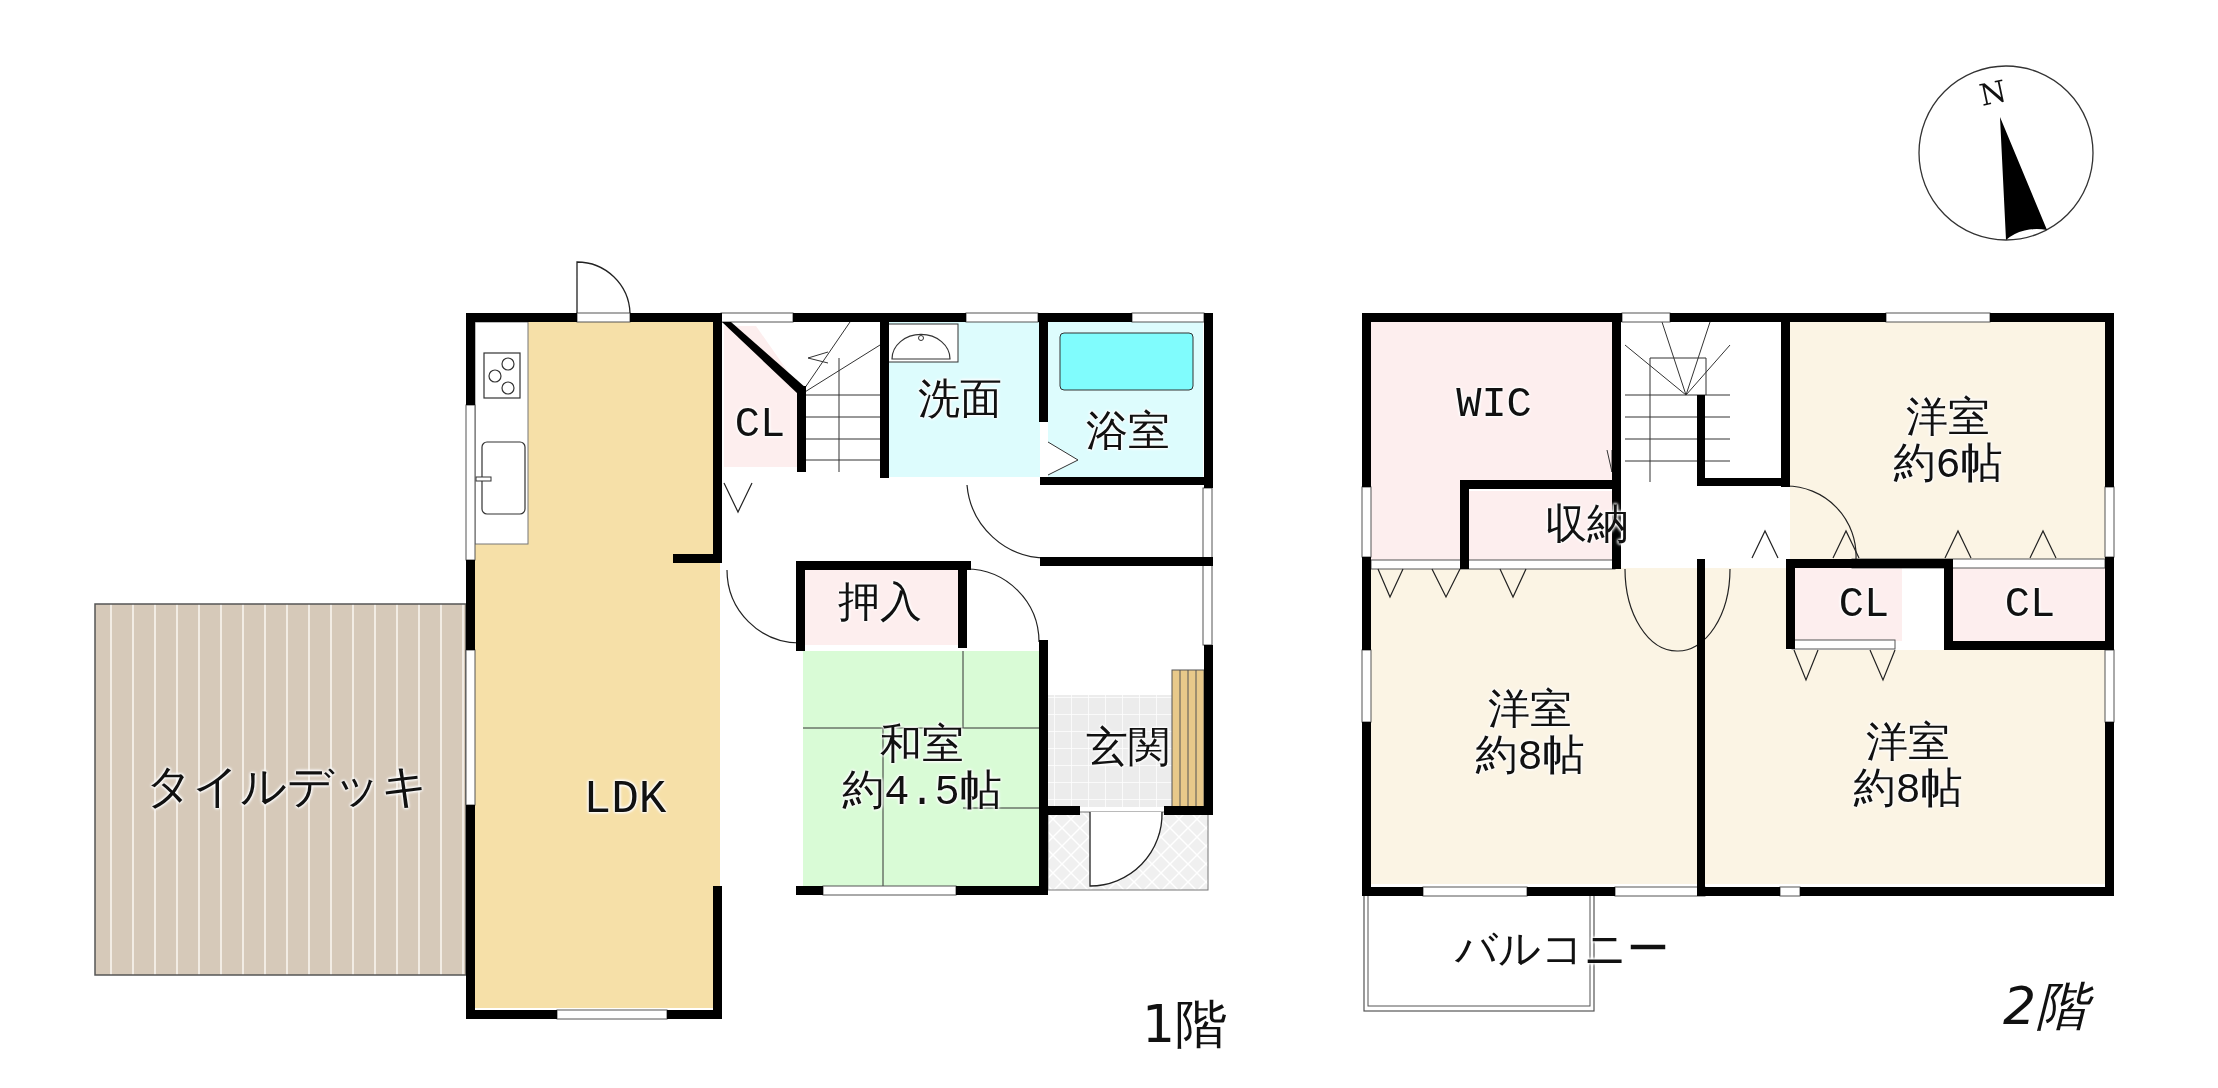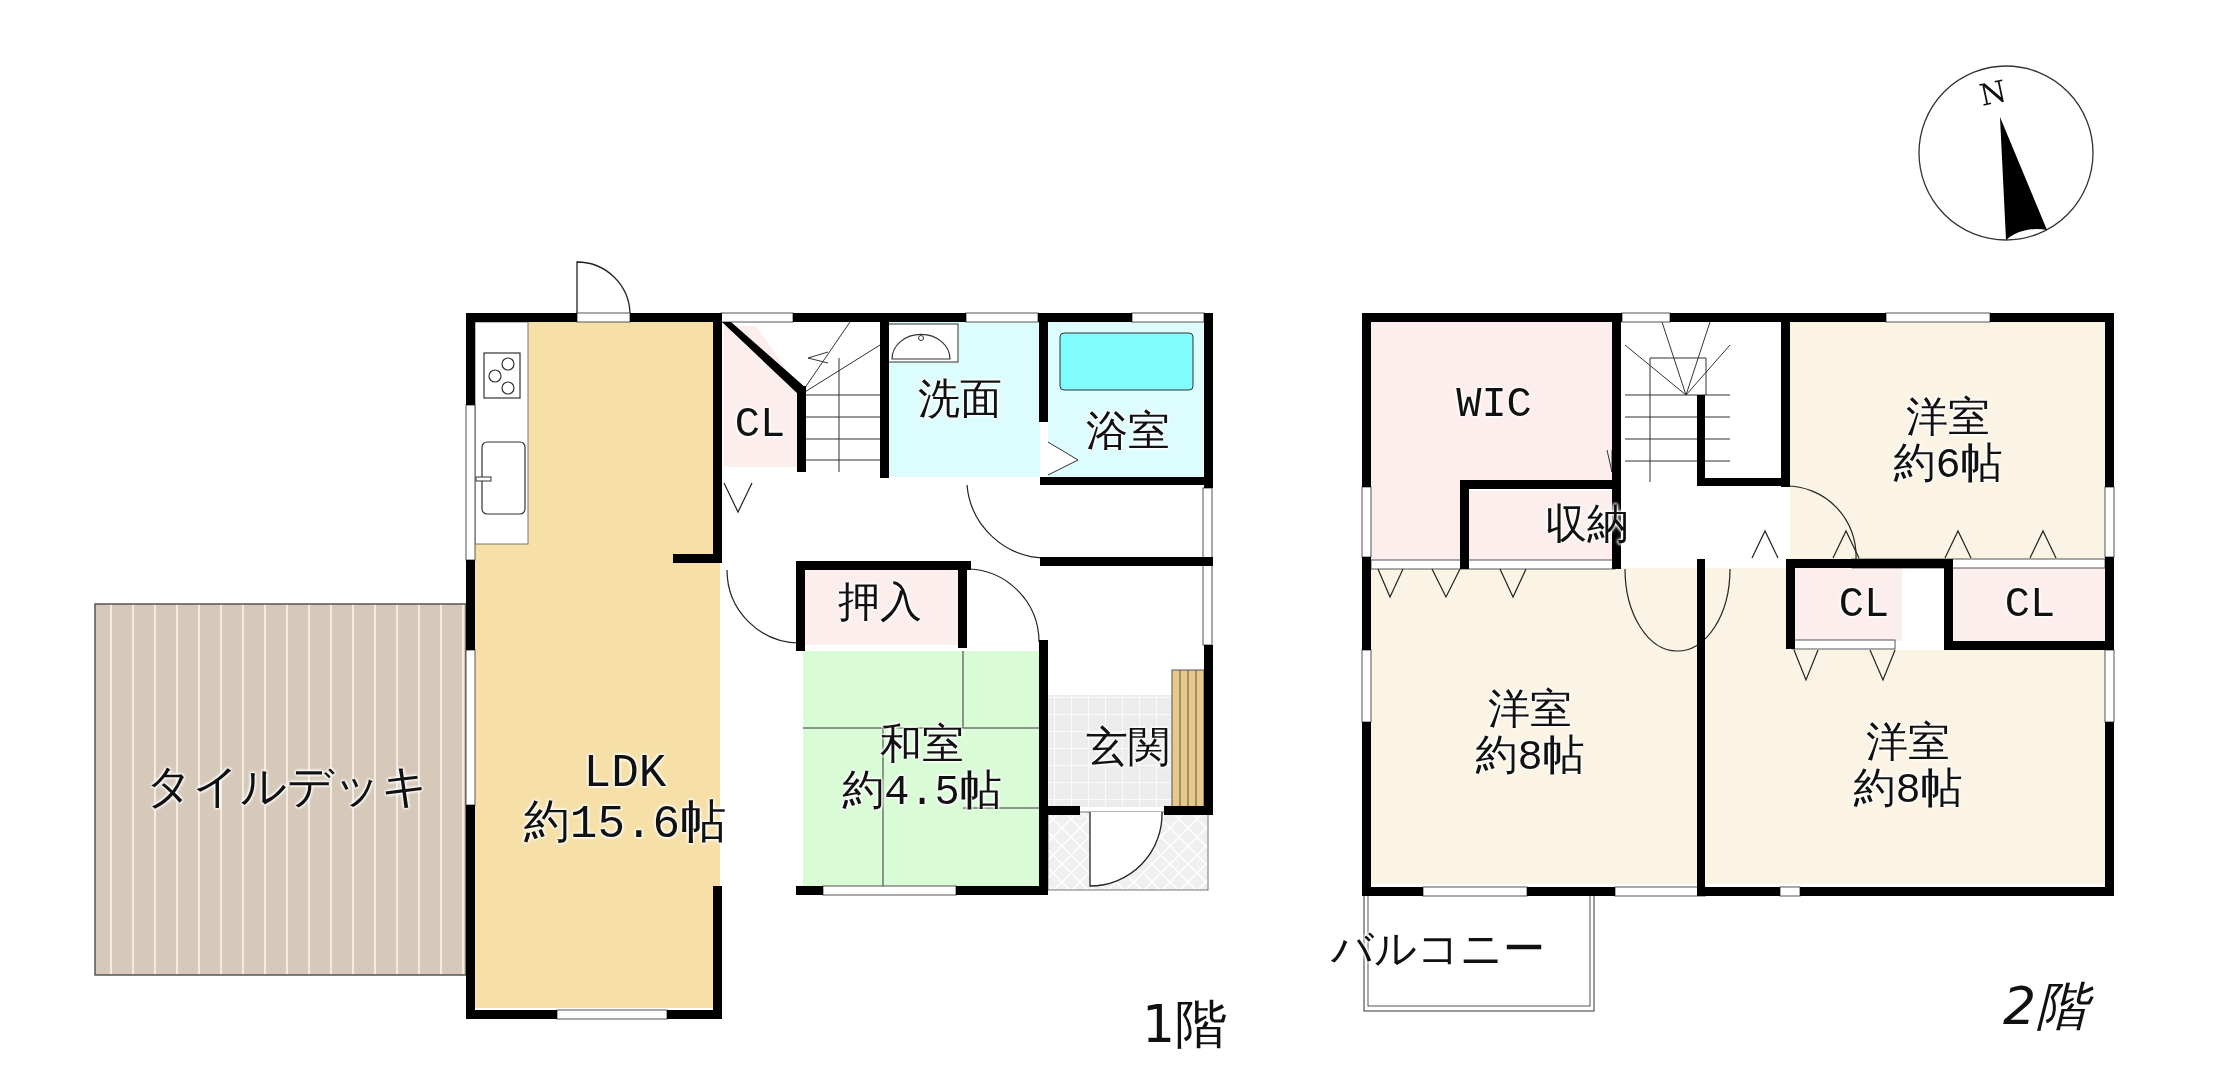--- a/index.html
+++ b/index.html
@@ -260,21 +260,20 @@
     <ellipse cx="2006" cy="153" rx="87" ry="87" fill="none" stroke="#333" stroke-width="1.3"></ellipse>
     <path d="M2000 117 L2047 230 A40 30 0 0 0 2006 240 Z" fill="#000"></path>
   </g>
 </svg>
 
 <div class="lbl med" style="left:1993px; top:93px; font-family:'DejaVu Serif','Liberation Serif',serif; font-size:30px; transform:translate(-50%,-50%) rotate(-12deg);">N</div>
 
 <div class="lbl big" style="left:287px; top:790px;">タイルデッキ</div>
 <div class="lbl big" style="left:625px; top:786px;margin-top:14px;">
   <div>LDK</div>
-  <div>約15.6帖</div>
 </div>
 <div class="lbl med" style="left:760px; top:425px;">CL</div>
 <div class="lbl med" style="left:960px; top:402px;">洗面</div>
 <div class="lbl med" style="left:1128px; top:402px;margin-top:32px;">浴室</div>
 <div class="lbl med" style="left:880px; top:605px;">押入</div>
 <div class="lbl med" style="left:922px; top:770px;">
   <div>和室</div>
   <div>約4.5帖</div>
 </div>
 <div class="lbl med" style="left:1128px; top:750px;">玄関</div>
@@ -289,14 +288,14 @@
 <div class="lbl med" style="left:1864px; top:605px;">CL</div>
 <div class="lbl med" style="left:2030px; top:605px;">CL</div>
 <div class="lbl med" style="left:1530px; top:735px;">
   <div>洋室</div>
   <div>約8帖</div>
 </div>
 <div class="lbl med" style="left:1908px; top:768px;">
   <div>洋室</div>
   <div>約8帖</div>
 </div>
-<div class="lbl med" style="left:1438px; top:952px;">バルコニー</div>
+<div class="lbl med" style="left:1562px; top:952px;">バルコニー</div>
 <div class="floorlbl" style="left:2003px; top:972px;font-style:italic;">2階</div>
 
 </body></html>

